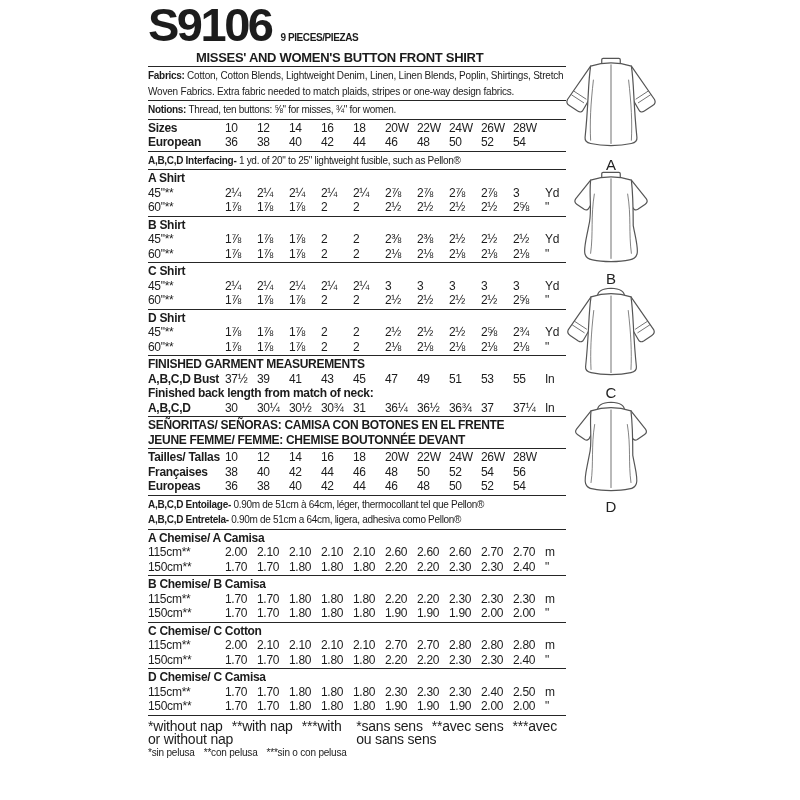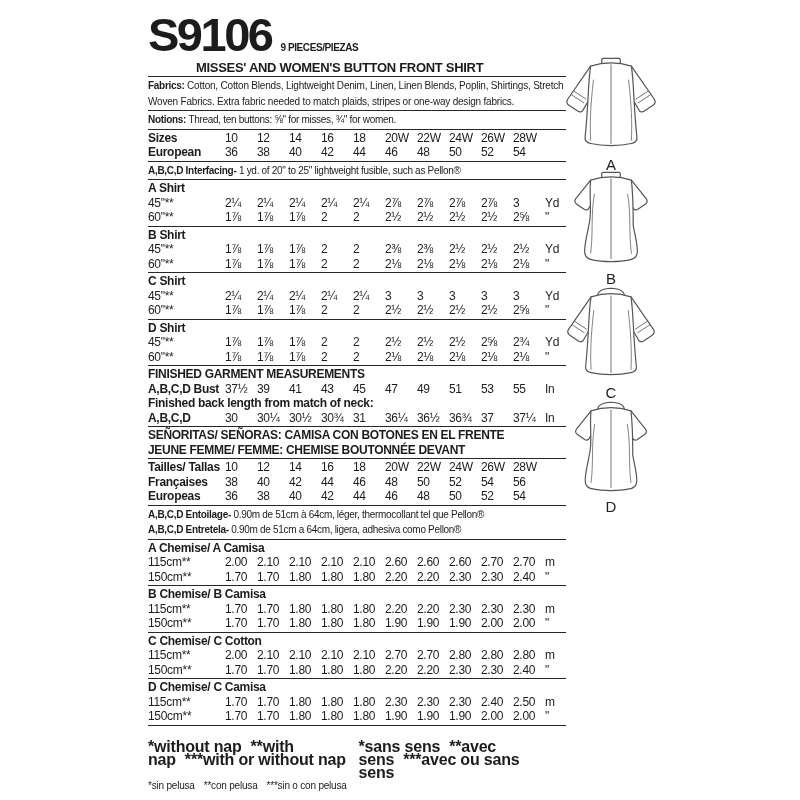--- a/index.html
+++ b/index.html
@@ -1,34 +1,34 @@
 <!DOCTYPE html>
 <html><head>
 <meta charset="utf-8">
 <style>
   html,body{margin:0;padding:0;}
   body{width:800px;height:800px;background:#ffffff;color:#1c1c1c;
        font-family:"Liberation Sans", sans-serif;position:relative;overflow:hidden;}
-  .sheet{position:absolute;left:148px;top:11px;width:418px;}
+  .sheet{position:absolute;left:148px;top:1px;width:418px;}
   .masthead{display:flex;align-items:baseline;gap:9px;margin-bottom:1px;}
   .pattern-number{font-size:47px;font-weight:bold;letter-spacing:-2.5px;line-height:48px;}
   .pieces{font-size:10px;font-weight:bold;letter-spacing:-0.4px;}
   .doc-title{font-size:13px;font-weight:bold;letter-spacing:-0.3px;line-height:15px;padding-left:48px;}
   .rule{border-top:1px solid #262626;margin:1px 0;}
   .para{font-size:10px;line-height:15.5px;letter-spacing:-0.2px;}
   .para b{letter-spacing:-0.3px;}
   .nowrap{white-space:nowrap;letter-spacing:-0.3px;}
   .sec{font-size:12px;font-weight:bold;letter-spacing:-0.3px;line-height:14.5px;}
   .trow{display:grid;grid-template-columns:77px repeat(10,32px) 1fr;
         font-size:12px;line-height:14.5px;letter-spacing:-0.3px;}
   .trow .rlabel{white-space:nowrap;}
   .trow .b{font-weight:bold;}
   .trow .runit{text-align:left;}
-  .footnotes{display:flex;justify-content:space-between;font-size:16px;
-             letter-spacing:-0.2px;line-height:13px;margin-top:14px;font-weight:bold;}
+  .footnotes{display:flex;justify-content:space-between;font-size:14px;
+             letter-spacing:-0.2px;line-height:13px;margin-top:4px;}
   .fgroup span{margin-right:9px;}
   .footnotes2{font-size:10px;letter-spacing:-0.2px;line-height:13px;}
   .footnotes2 span{margin-right:9px;}
   .bottom-note{position:absolute;left:110px;top:812px;width:560px;text-align:center;
                font-size:13.5px;font-weight:bold;letter-spacing:-0.3px;}
   .fig{position:absolute;left:554px;width:114px;text-align:center;}
   .fig svg{display:block;margin:0 auto;}
   .fig-label{font-size:15px;line-height:15px;margin-top:1px;color:#222;}
   .fig-a{top:56px;} .fig-b{top:170px;} .fig-c{top:286px;} .fig-d{top:400px;}
 </style>

